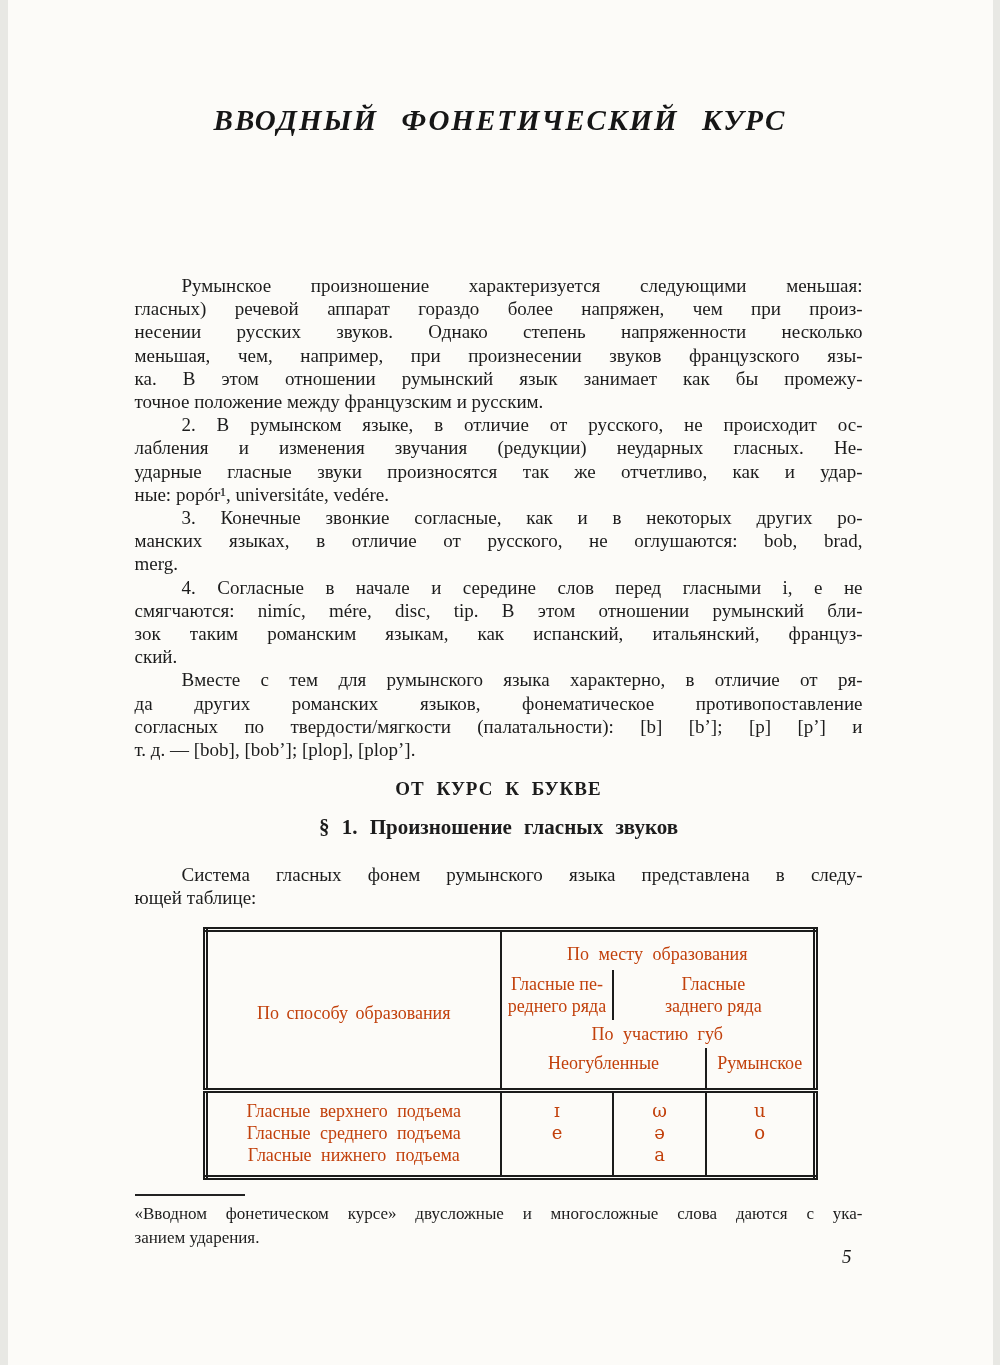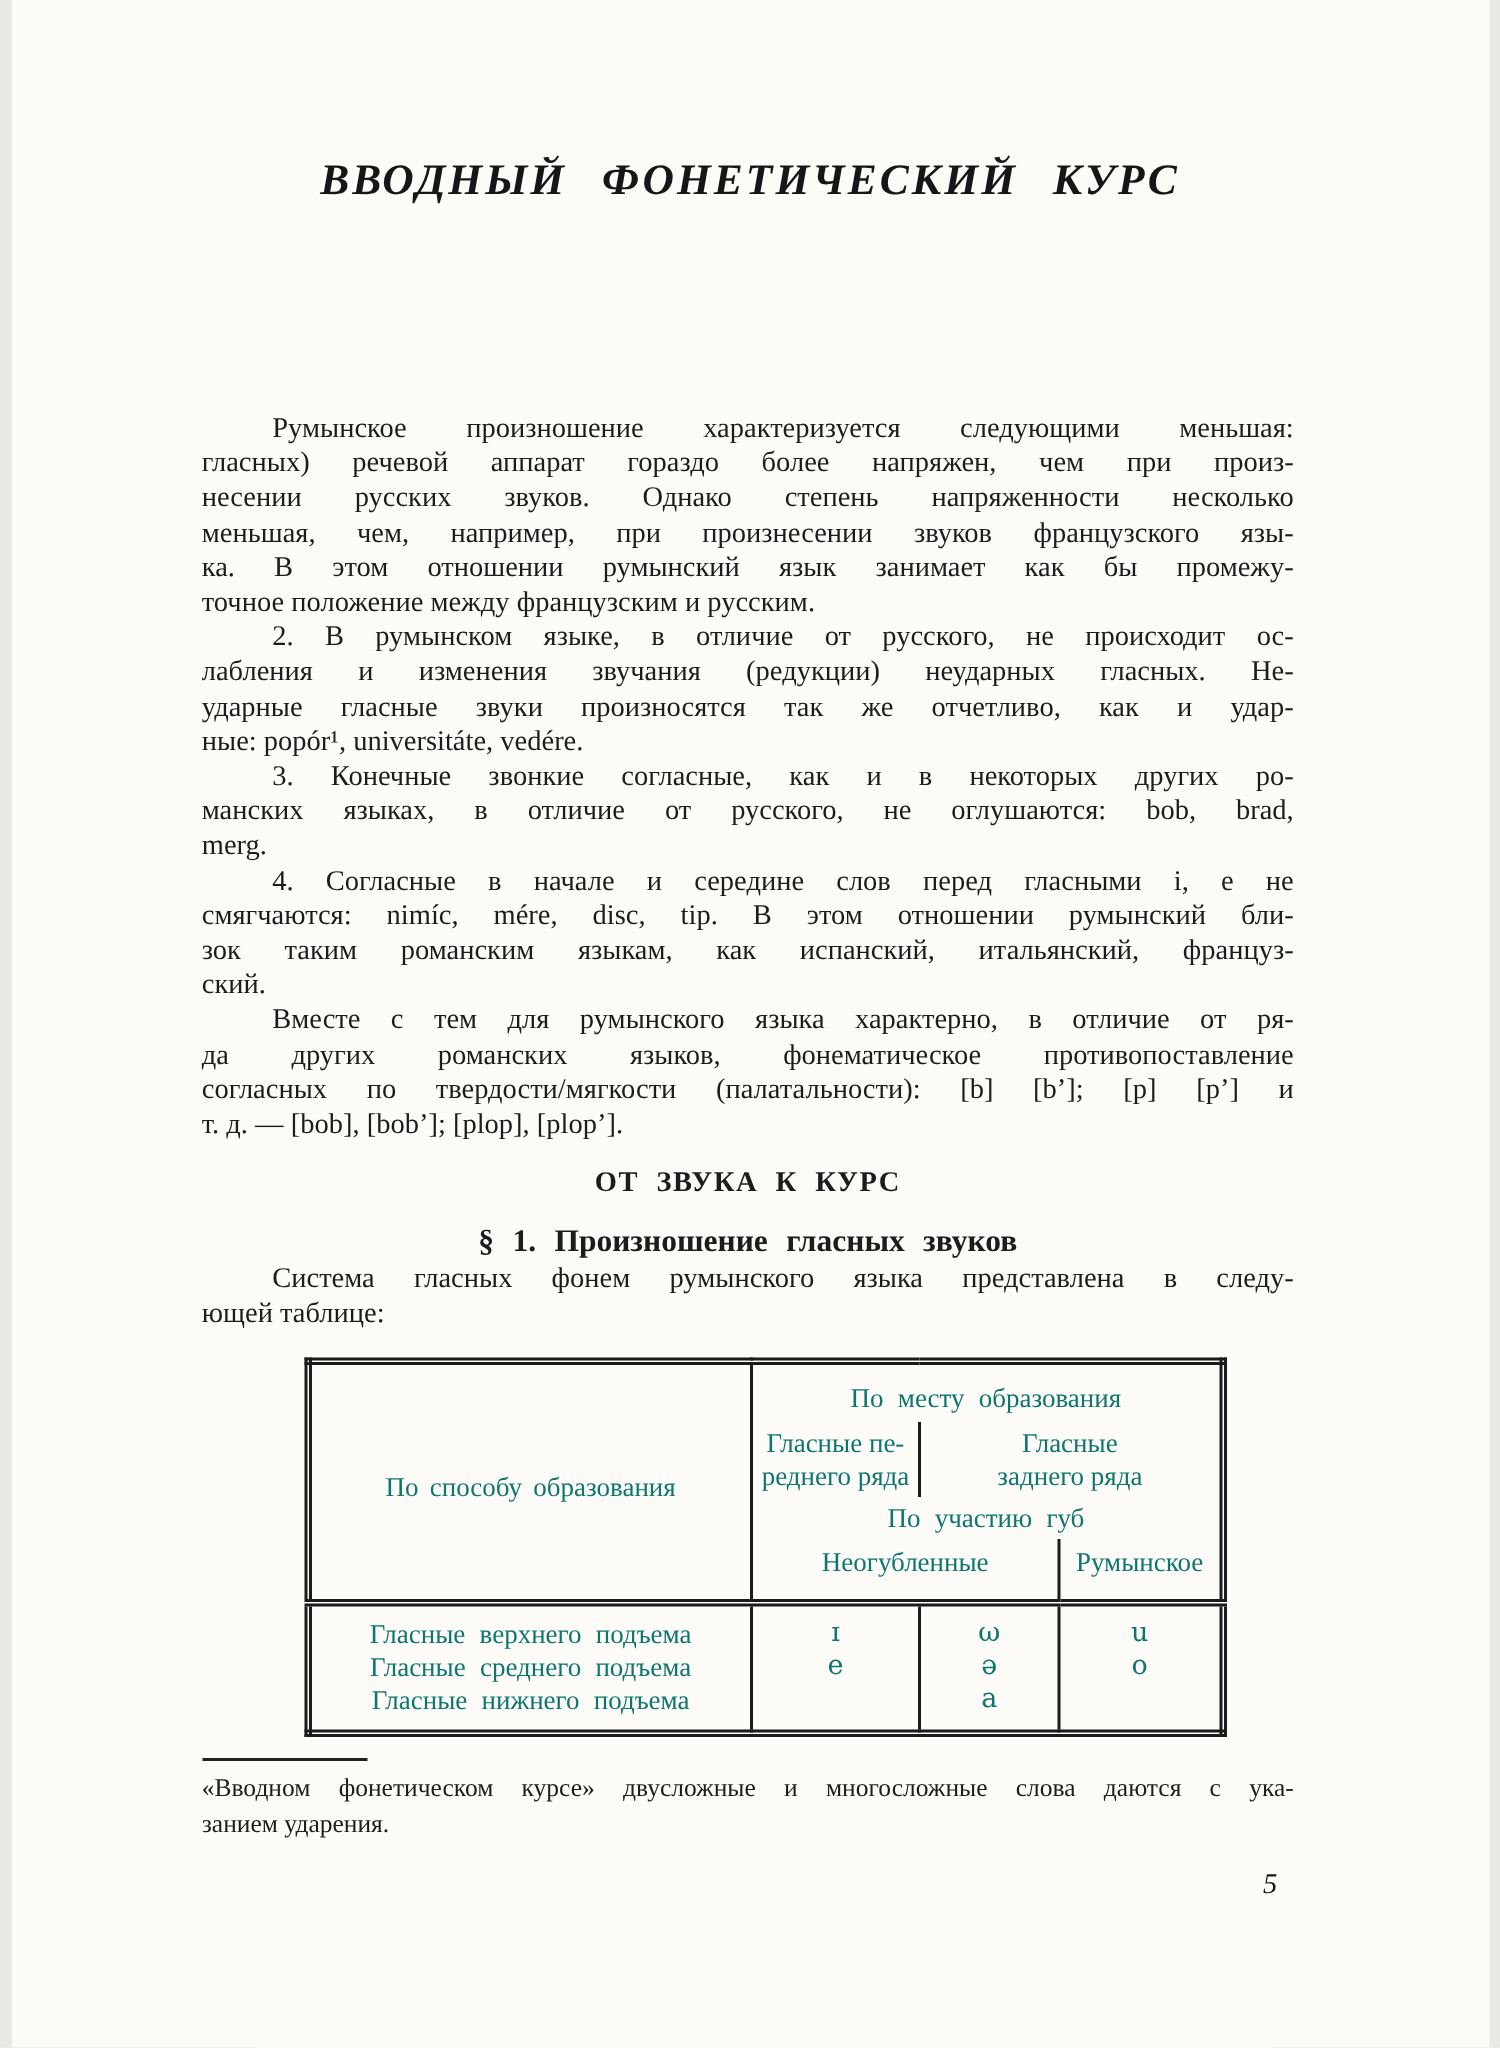--- a/index.html
+++ b/index.html
@@ -36,37 +36,37 @@
     text-align:center;
     font-size:19px; line-height:24px; font-weight:700;
     letter-spacing:1px; word-spacing:6px;
   }
   .par-heading {
     margin:13px 0 0 0;
     text-align:center;
     font-size:21px; line-height:27px; font-weight:700;
     word-spacing:7px;
   }
-  .table-intro { margin-top:0; }
+  .table-intro { margin-top:22px; }
 
   .vtable {
     border-collapse:collapse;
     table-layout:fixed;
     width:610px;
     margin:17px 0 0 68px;
     border:5px double #1b1b1b;
   }
   .vtable td {
     border:2px solid #1b1b1b;
     padding:0;
     text-align:center;
     vertical-align:middle;
     font-size:18px;
     line-height:22px;
-    color:#0f766e;
+    color:#c2410c;
   }
   .pre { white-space:pre-line; }
   .cell-method { font-size:18.5px; word-spacing:3px; }
   .h-place  { height:31px; word-spacing:5px; }
   .h-front, .h-back { height:50px; }
   .h-lips   { height:28px; word-spacing:5px; }
   .h-unround, .h-round { height:31px; }
   .vtable tbody td { border-top:0; border-bottom:0; }
   .vtable tbody tr.sep td { border-top:5px double #1b1b1b; }
   .vtable tbody tr:first-child td { padding-top:7px; }
@@ -134,21 +134,21 @@
           <div class="jline last">ский.</div>
         </div>
         <div class="para">
           <div class="jline first">Вместе с тем для румынского языка характерно, в отличие от ря-</div>
           <div class="jline">да других романских языков, фонематическое противопоставление</div>
           <div class="jline">согласных по твердости/мягкости (палатальности): [b] [b’]; [p] [p’] и</div>
           <div class="jline last">т. д. — [bob], [bob’]; [plop], [plop’].</div>
         </div>
       </div>
 
-    <h2 class="sec-heading">ОТ ЗВУКА К КУРС</h2>
+    <h2 class="sec-heading">ОТ КУРС К БУКВЕ</h2>
     <h3 class="par-heading">§ 1. Произношение гласных звуков</h3>
 
     <div id="table-intro" class="table-intro">
         <div class="jline first">Система гласных фонем румынского языка представлена в следу-</div>
         <div class="jline last">ющей таблице:</div>
       </div>
 
     <table class="vtable">
       <colgroup>
         <col style="width:296px">

